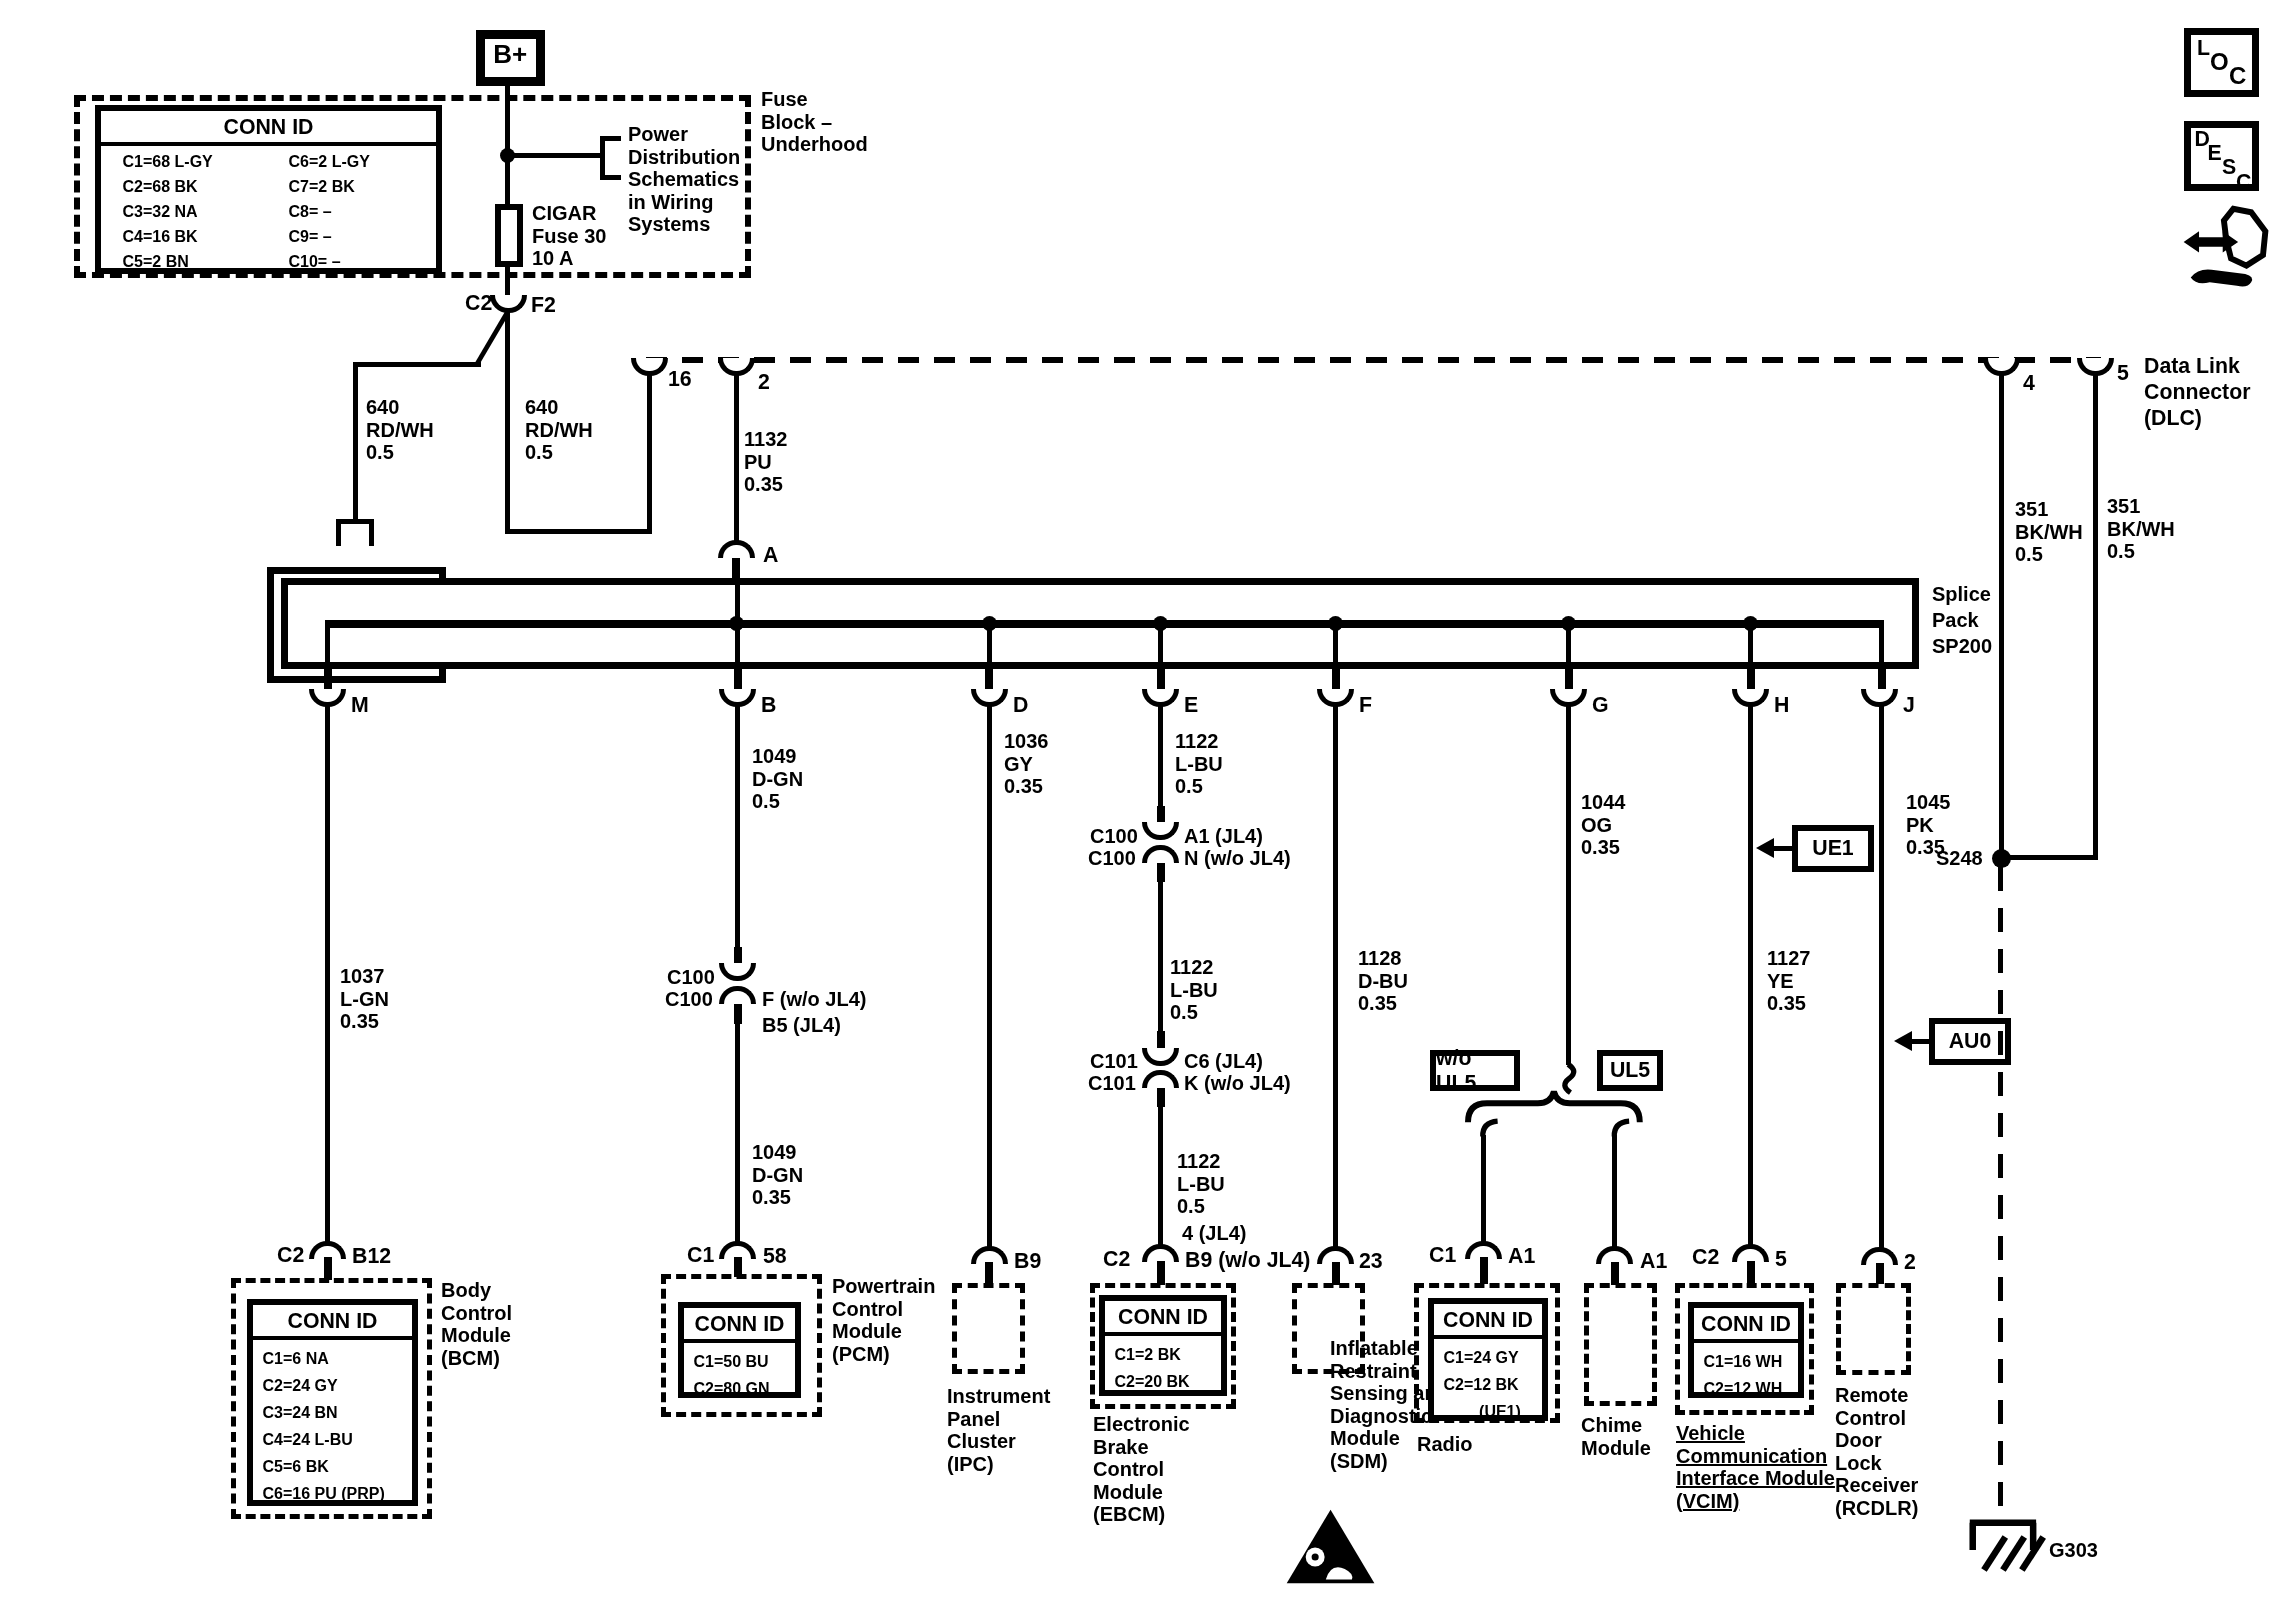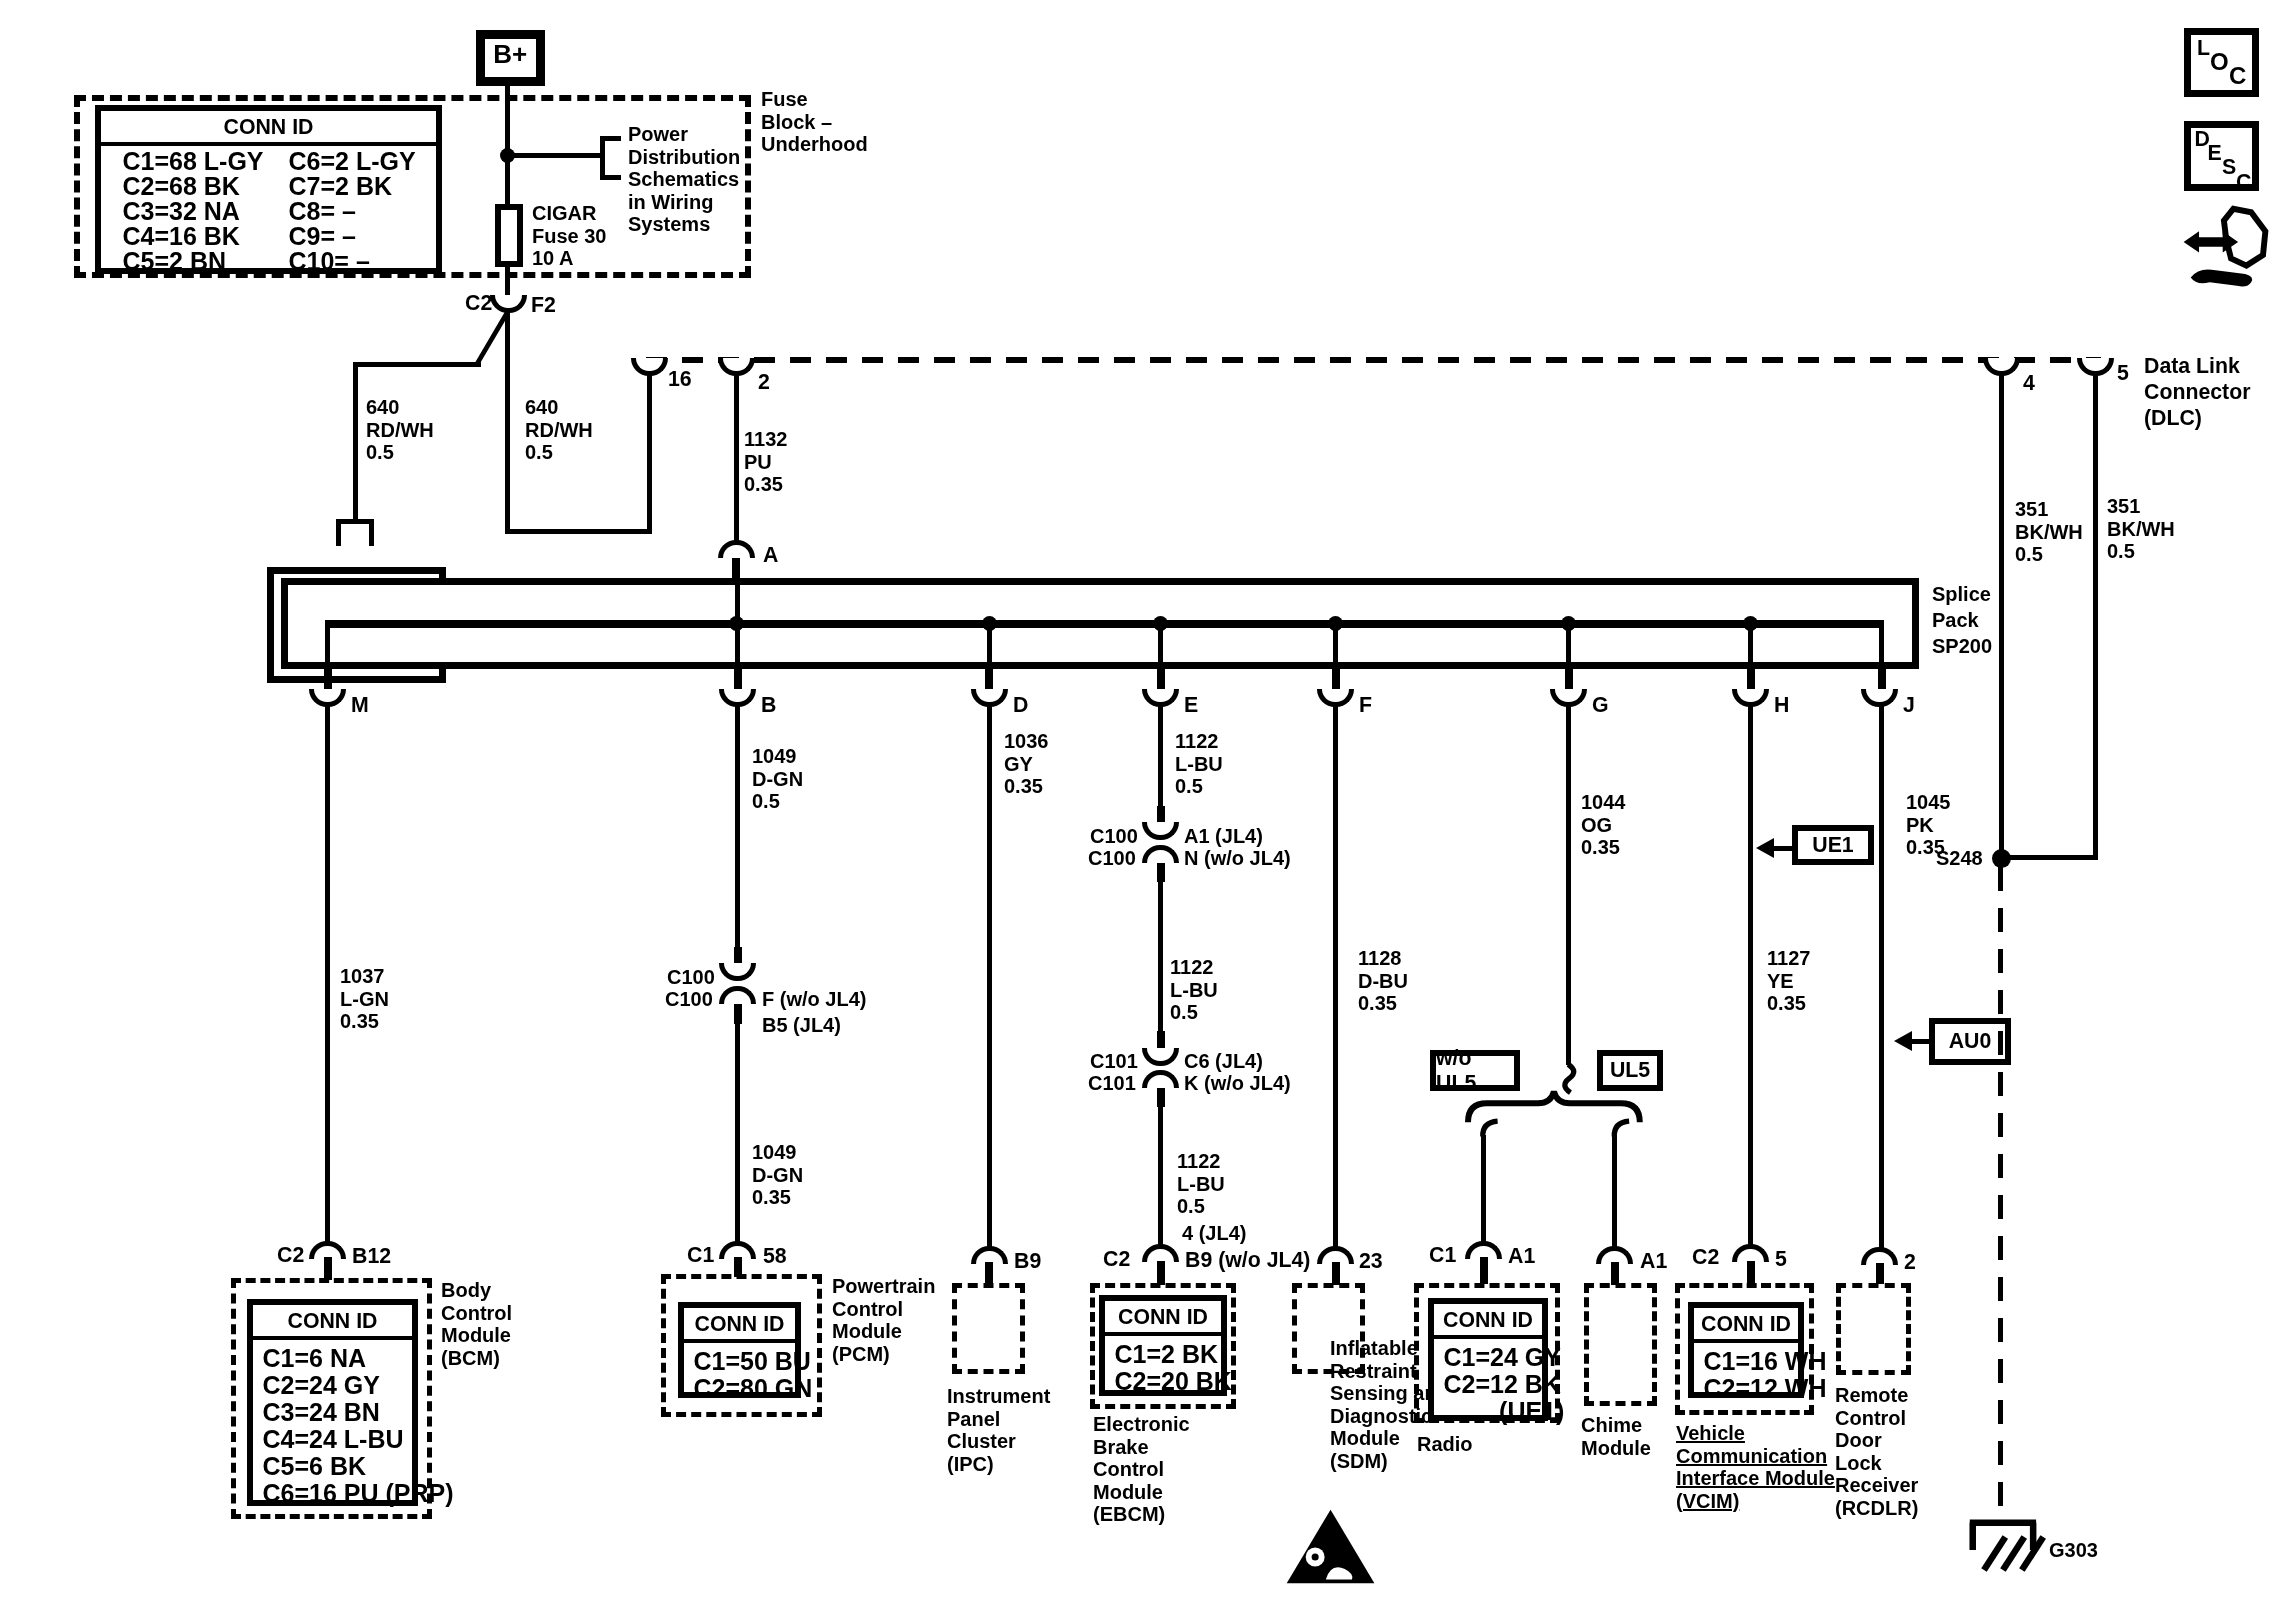--- a/index.html
+++ b/index.html
@@ -15,21 +15,21 @@
   .fs36{ font-size:21.3px; line-height:26px; }
   .cup { position:absolute; width:37px; height:18.4px; border:5.3px solid #000; border-top:none;  border-radius:0 0 71px 71px; background:#fff; }
   .cap { position:absolute; width:37px; height:18.4px; border:5.3px solid #000; border-bottom:none; border-radius:71px 71px 0 0; background:#fff; }
   .dot { position:absolute; border-radius:50%; background:#000; }
   .box-s { position:absolute; border:7.1px solid #000; background:#fff; }
   .box-d { position:absolute; border:5.3px dashed #000; }
   .hdash { position:absolute; height:6px; background:repeating-linear-gradient(90deg,#000 0 21.3px,transparent 21.3px 36px); }
   .vdash { position:absolute; width:5.3px;  background:repeating-linear-gradient(180deg,#000 0 24px,transparent 24px 41px); }
   .conn-table { position:absolute; border:6px solid #000; background:#fff; }
   .conn-table .hd { font-size:21.3px; text-align:center; border-bottom:4.1px solid #000; padding:3.6px 0 2.4px; }
-  .conn-table .rows { position:relative; font-size:25px; line-height:28px; padding:4.7px 0 2.4px 9.5px; white-space:pre; }
+  .conn-table .rows { position:relative; font-size:16px; line-height:28px; padding:4.7px 0 2.4px 9.5px; white-space:pre; }
   .opt-box { position:absolute; border:6px solid #000; font-size:21.3px; display:flex; align-items:center; justify-content:center; background:#fff; }
   .ah { position:absolute; width:0; height:0; border-style:solid; border-color:transparent; }
   svg { position:absolute; left:0; top:0; }
 </style>
 </head>
 <body>
 
 <div id="canvas">
 
   <svg width="2295" height="1610" viewBox="0 0 3874 2717">
@@ -283,21 +283,21 @@
     </div>
   <div class="w" style="left:1481px;top:1135px;width:4.7px;height:108px;"></div>
   <div class="w" style="left:1612px;top:1135px;width:4.7px;height:113px;"></div>
 
   <div class="w" style="left:1748px;top:705px;width:4.7px;height:540px;"></div>
   <div class="lbl" style="left:1767px;top:947px;">1127
 YE
 0.35</div>
   <div class="ah" style="left:1756px;top:838px;border-width:10px 18px 10px 0;border-right-color:#000;"></div>
   <div class="w" style="left:1772px;top:846px;width:21.3px;height:4.7px;"></div>
-  <div class="opt-box" style="left:1792px;top:825px;width:82px;height:40px;">
+  <div class="opt-box" style="left:1792px;top:825px;width:82px;height:47px;">
       <span>UE1</span>
     </div>
 
   <div class="w" style="left:1879px;top:705px;width:4.7px;height:543px;"></div>
   <div class="lbl" style="left:1906px;top:791px;">1045
 PK
 0.35</div>
   <div class="ah" style="left:1894px;top:1031px;border-width:10px 18px 10px 0;border-right-color:#000;"></div>
   <div class="w" style="left:1909px;top:1039px;width:21.3px;height:4.7px;"></div>
   <div class="opt-box" style="left:1929px;top:1018px;width:82px;height:47px;">

